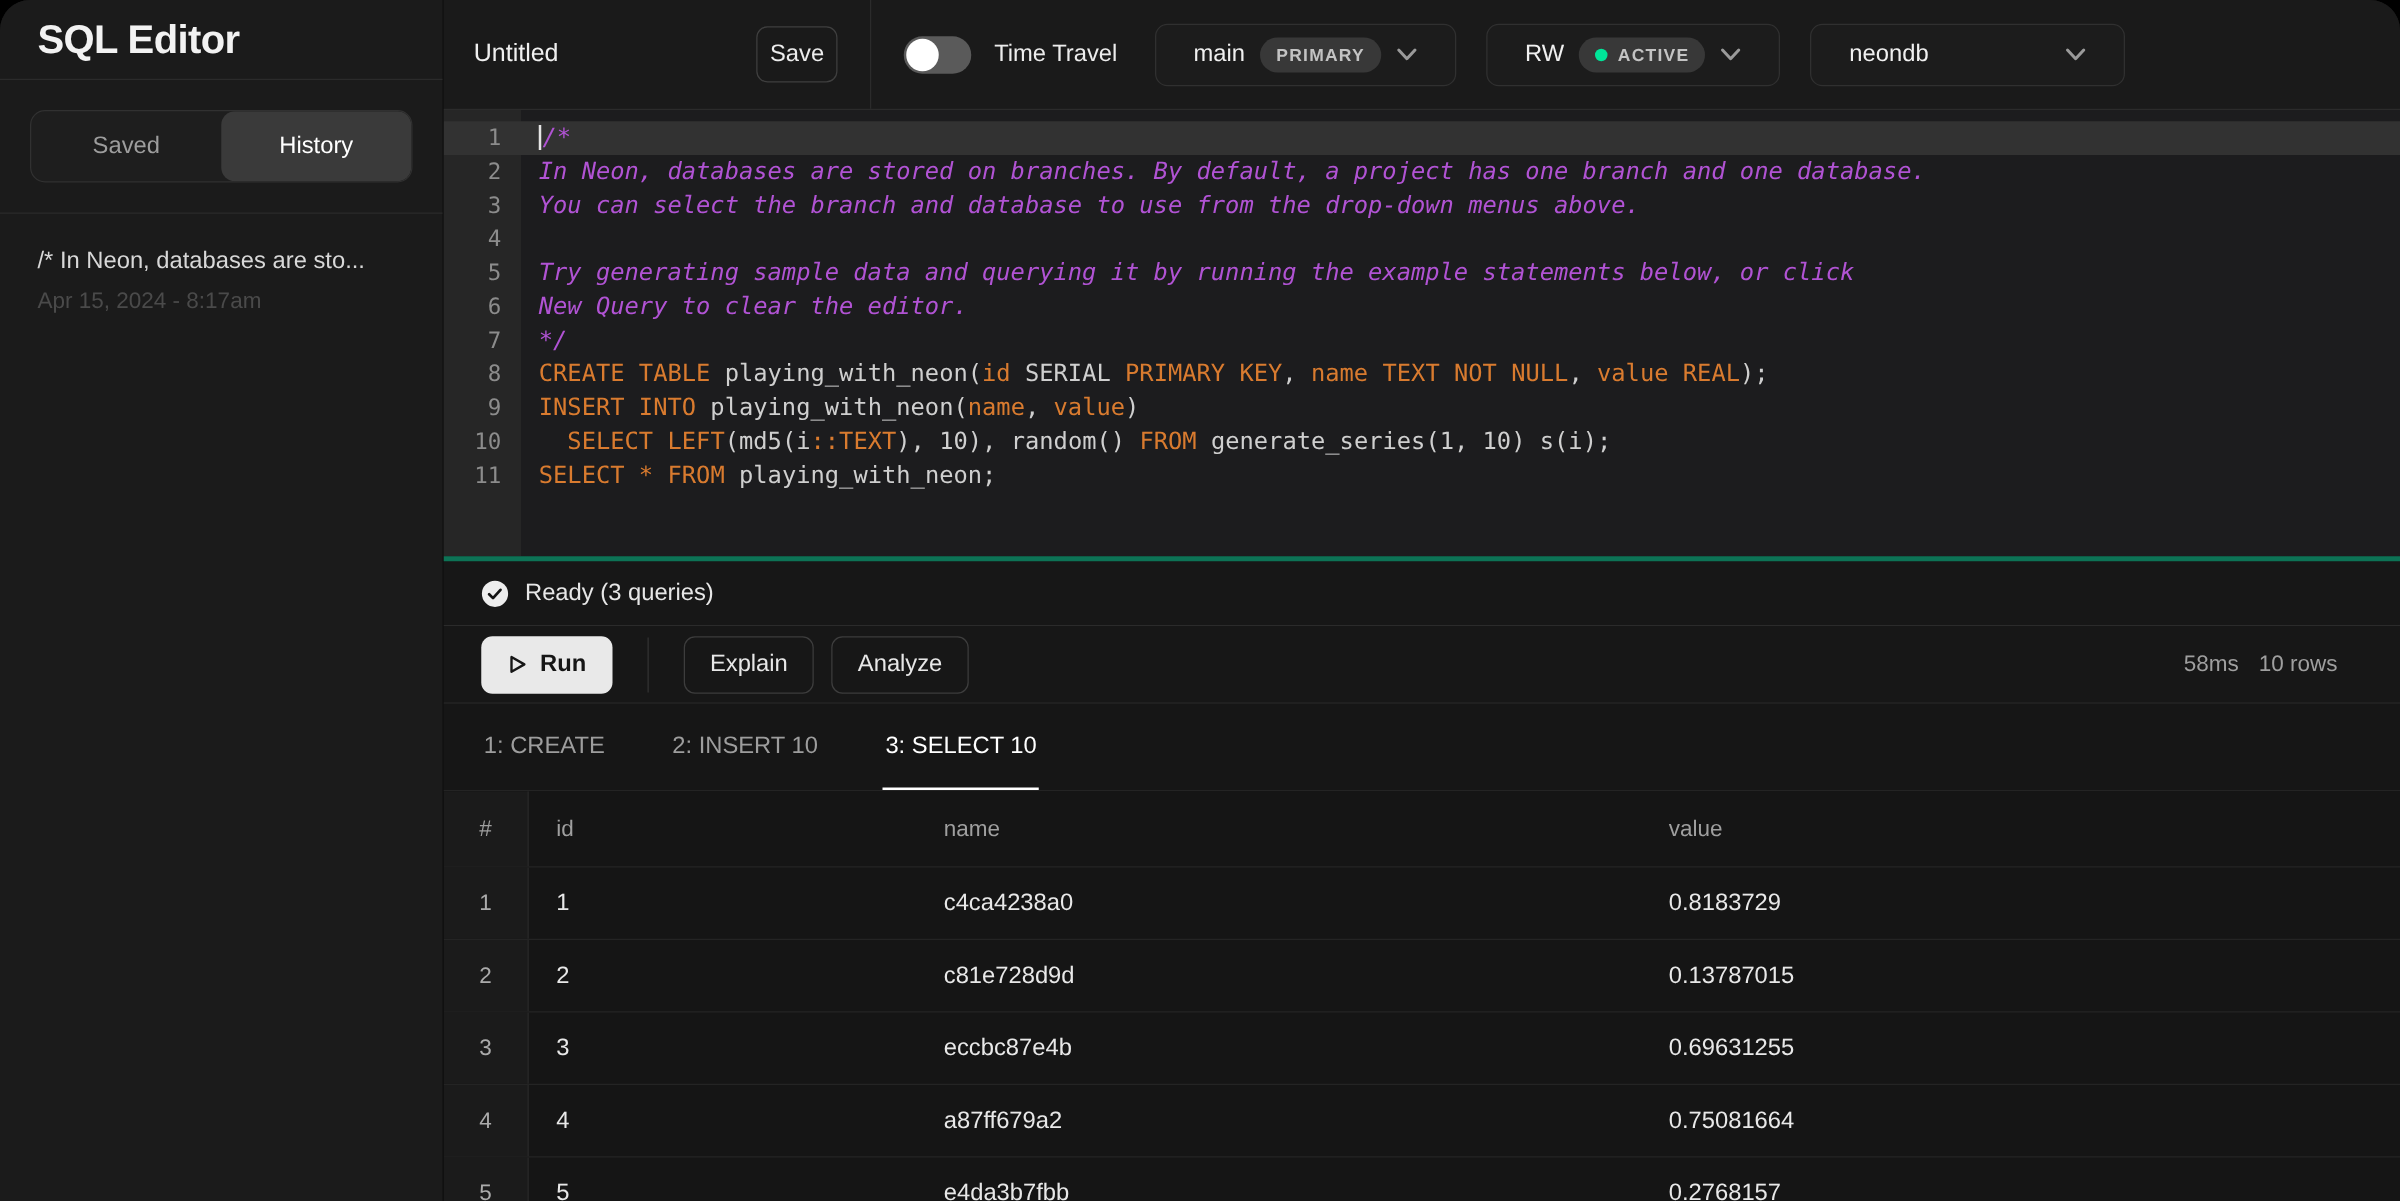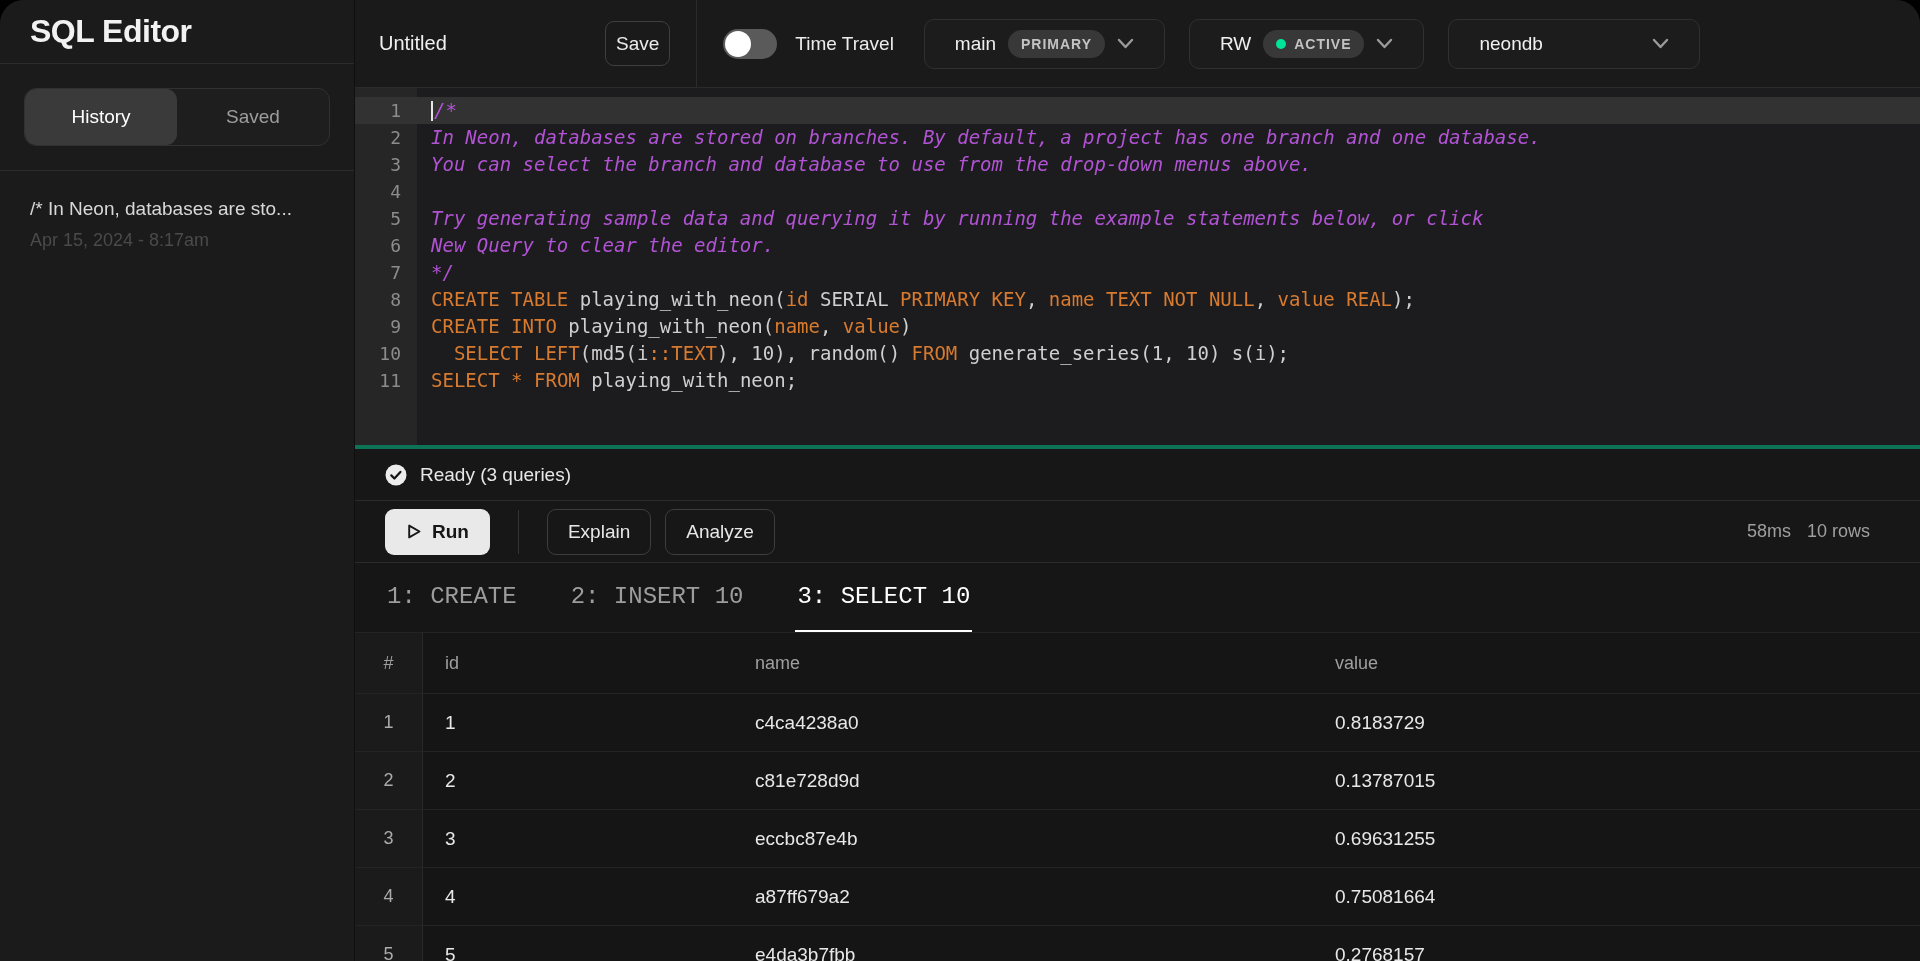--- a/index.html
+++ b/index.html
@@ -80,21 +80,21 @@
   .btn-ghost { height:46px; padding:0 20px; background:transparent; border:1px solid #3d3d3d;
                border-radius:9px; color:#e7e7e7; font-size:19px; font-family:inherit;
                margin-right:14px; cursor:pointer; }
   .actions .spacer { flex:1; }
   .stat { color:#9f9f9f; font-size:18px; margin-left:16px; }
 
   
   .result-tabs { height:70px; flex:none; display:flex; align-items:stretch; gap:50px;
                  padding:0 30px; background:#161616; border-bottom:1px solid #242424; }
   .rtab { background:transparent; border:none; border-bottom:2px solid transparent;
-          color:#9d9d9d; font-size:24px; font-family:Liberation Mono, monospace; cursor:pointer; padding:0 2px; }
+          color:#9d9d9d; font-size:19px; font-family:Liberation Sans, sans-serif; cursor:pointer; padding:0 2px; }
   .rtab.active { color:#fff; border-bottom-color:#fff; }
 
   
   .table { flex:1; background:#151515; overflow:hidden; }
   .thead, .trow { display:grid; grid-template-columns:68px 310px 580px 1fr; }
   .thead { height:60px; }
   .trow { height:58px; border-top:1px solid #242424; }
   .cell { display:flex; align-items:center; padding-left:22px; font-size:19px; color:#e8e8e8; }
   .cell.hash { padding-left:0; justify-content:center; background:#1b1b1b;
                border-right:1px solid #282828; color:#ababab; font-size:18px; }
@@ -104,22 +104,22 @@
 <body>
 
 <div class="app">
 
   <aside class="sidebar">
     <div class="sidebar-header">
       <h1>SQL Editor</h1>
     </div>
     <div class="seg-section">
       <div class="segmented">
+          <button class="seg-btn">Saved</button>
           <button class="seg-btn active">History</button>
-          <button class="seg-btn">Saved</button>
         </div>
     </div>
     <div class="history-list">
         <div class="history-item">
           <div class="history-title">/* In Neon, databases are sto...</div>
           <div class="history-date">Apr 15, 2024 - 8:17am</div>
         </div>
       </div>
   </aside>
 
@@ -163,21 +163,21 @@
 
     <div class="editor" id="code-lines">
         <div class="code-line active"><span class="line-num">1</span><span class="line-code"><span class="cursor"></span><span class="tok-c">/*</span></span></div>
         <div class="code-line"><span class="line-num">2</span><span class="line-code"><span class="tok-c">In Neon, databases are stored on branches. By default, a project has one branch and one database.</span></span></div>
         <div class="code-line"><span class="line-num">3</span><span class="line-code"><span class="tok-c">You can select the branch and database to use from the drop-down menus above.</span></span></div>
         <div class="code-line"><span class="line-num">4</span><span class="line-code"></span></div>
         <div class="code-line"><span class="line-num">5</span><span class="line-code"><span class="tok-c">Try generating sample data and querying it by running the example statements below, or click</span></span></div>
         <div class="code-line"><span class="line-num">6</span><span class="line-code"><span class="tok-c">New Query to clear the editor.</span></span></div>
         <div class="code-line"><span class="line-num">7</span><span class="line-code"><span class="tok-c">*/</span></span></div>
         <div class="code-line"><span class="line-num">8</span><span class="line-code"><span class="tok-k">CREATE TABLE</span><span class="tok-p"> playing_with_neon(</span><span class="tok-k">id</span><span class="tok-p"> SERIAL </span><span class="tok-k">PRIMARY KEY</span><span class="tok-p">, </span><span class="tok-k">name</span><span class="tok-p"> </span><span class="tok-k">TEXT NOT NULL</span><span class="tok-p">, </span><span class="tok-k">value</span><span class="tok-p"> </span><span class="tok-k">REAL</span><span class="tok-p">);</span></span></div>
-        <div class="code-line"><span class="line-num">9</span><span class="line-code"><span class="tok-k">CREATE INTO</span><span class="tok-p"> playing_with_neon(</span><span class="tok-k">name</span><span class="tok-p">, </span><span class="tok-k">value</span><span class="tok-p">)</span></span></div>
+        <div class="code-line"><span class="line-num">9</span><span class="line-code"><span class="tok-k">INSERT INTO</span><span class="tok-p"> playing_with_neon(</span><span class="tok-k">name</span><span class="tok-p">, </span><span class="tok-k">value</span><span class="tok-p">)</span></span></div>
         <div class="code-line"><span class="line-num">10</span><span class="line-code"><span class="tok-p">  </span><span class="tok-k">SELECT</span><span class="tok-p"> </span><span class="tok-k">LEFT</span><span class="tok-p">(md5(i</span><span class="tok-k">::</span><span class="tok-k">TEXT</span><span class="tok-p">), 10), random() </span><span class="tok-k">FROM</span><span class="tok-p"> generate_series(1, 10) s(i);</span></span></div>
         <div class="code-line"><span class="line-num">11</span><span class="line-code"><span class="tok-k">SELECT</span><span class="tok-p"> </span><span class="tok-k">*</span><span class="tok-p"> </span><span class="tok-k">FROM</span><span class="tok-p"> playing_with_neon;</span></span></div>
       </div>
 
     <div class="statusbar">
       <svg width="22" height="22" viewBox="0 0 22 22">
           <circle cx="11" cy="11" r="10.5" fill="#ededed"></circle>
           <path d="M6.3 11.4l3.1 3.1 6-6.6" stroke="#141414" stroke-width="2.2" fill="none" stroke-linecap="round" stroke-linejoin="round"></path>
         </svg>
       <span>Ready (3 queries)</span>

